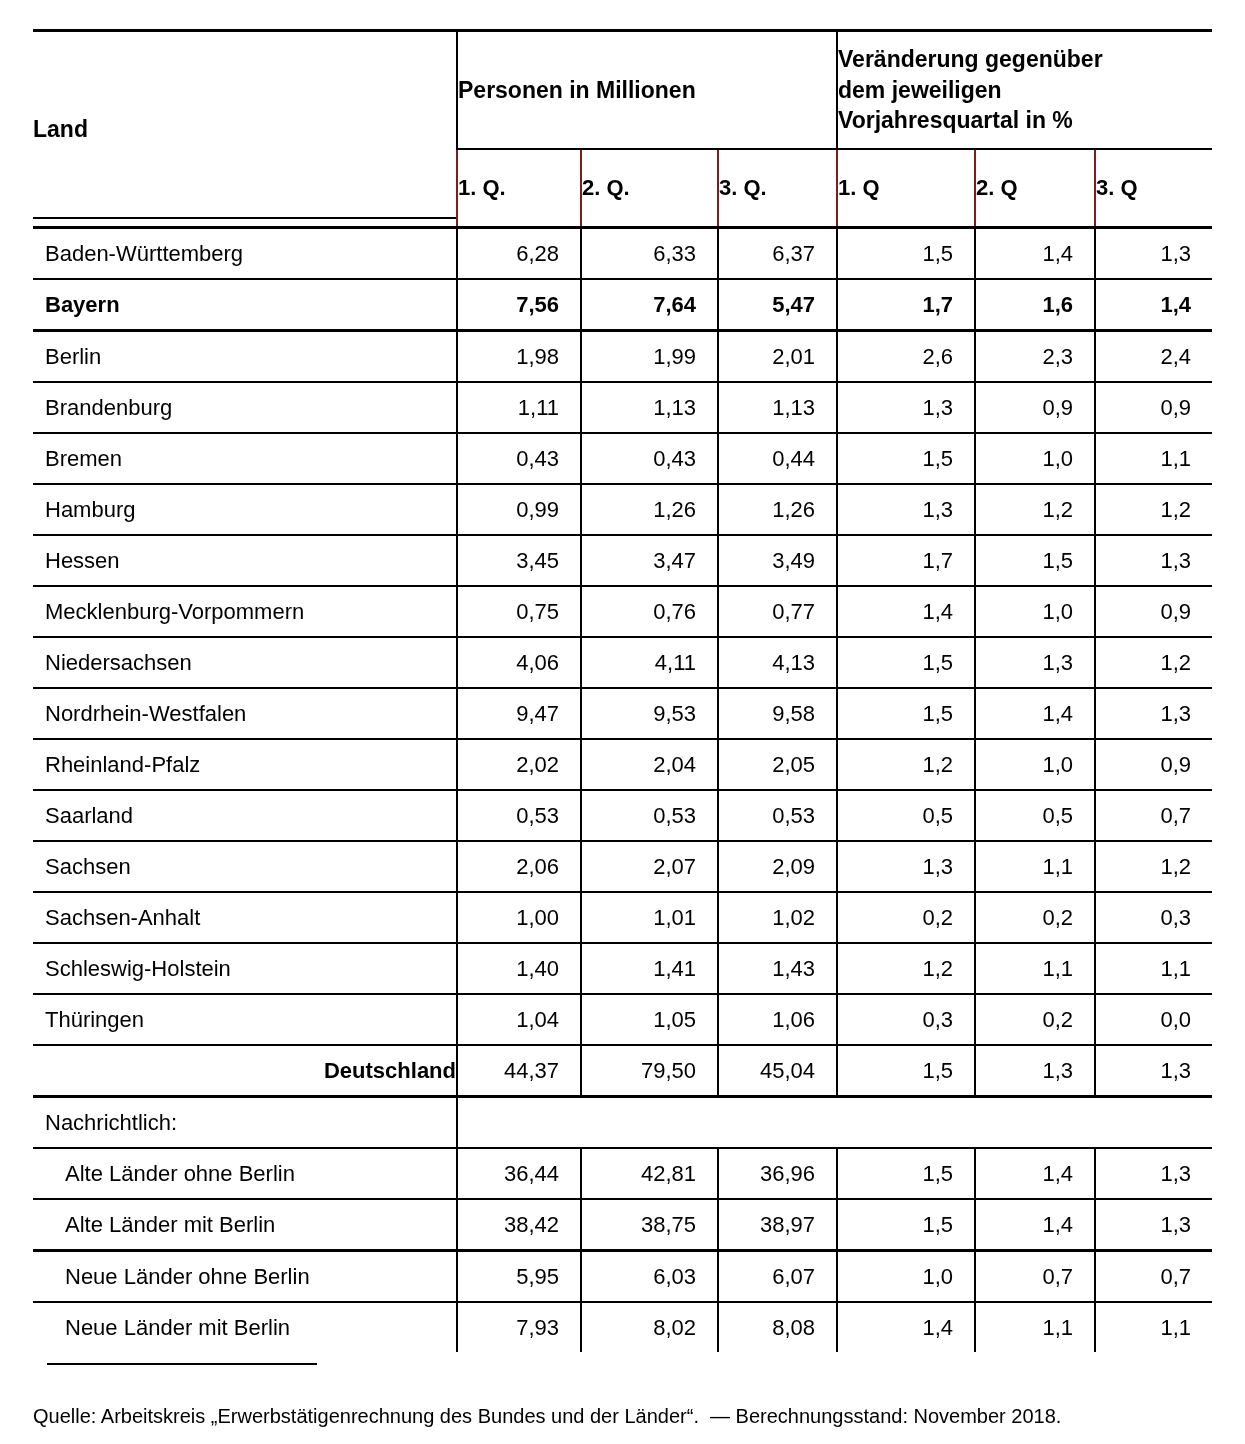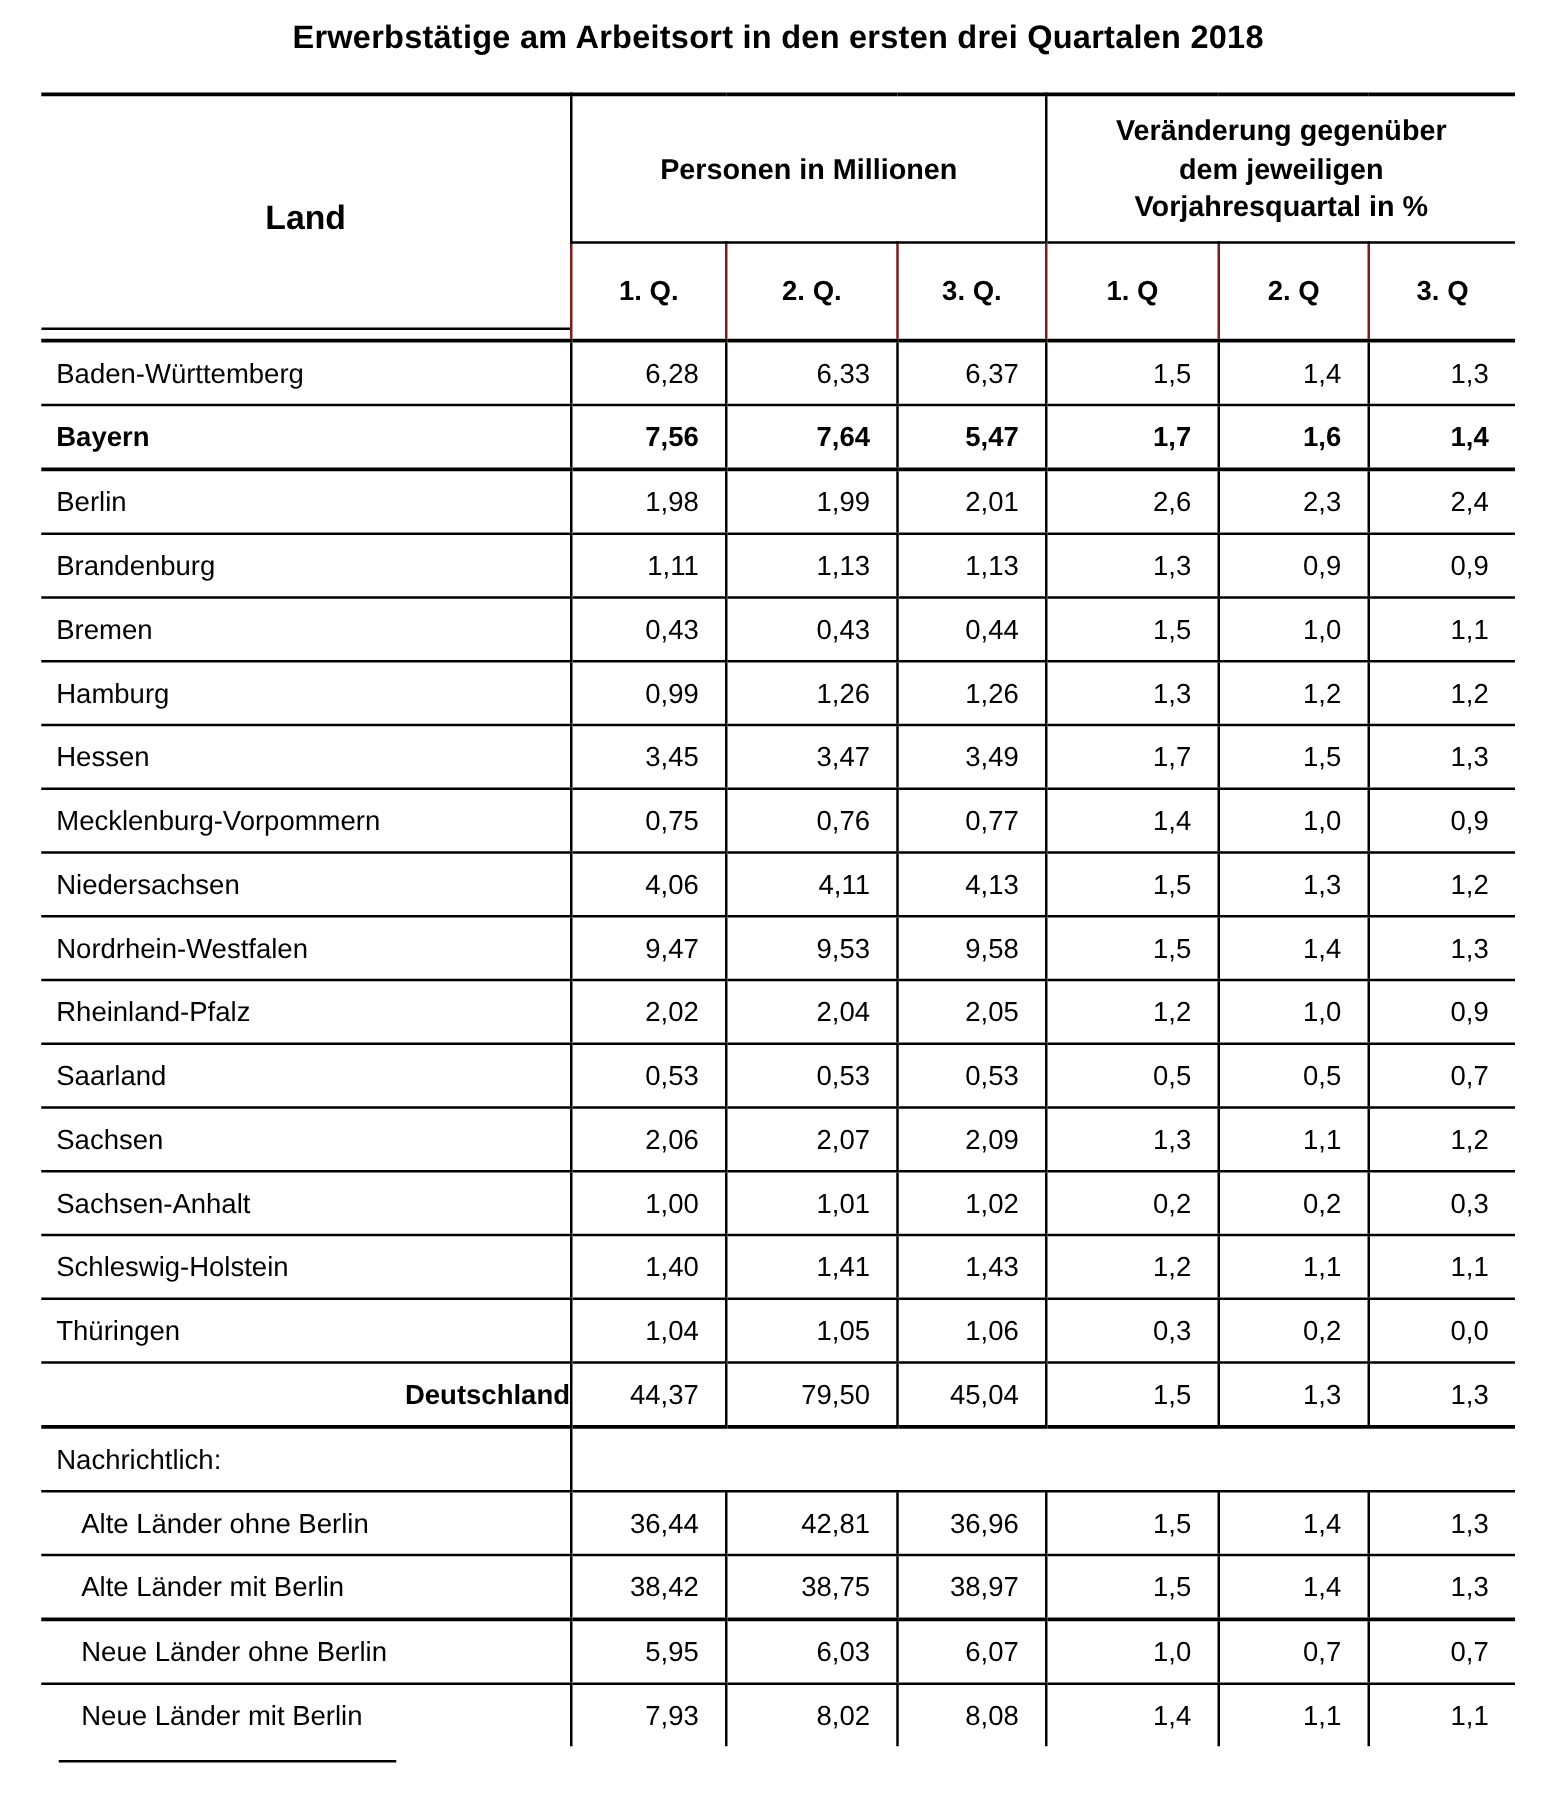--- a/index.html
+++ b/index.html
@@ -35,25 +35,25 @@
     border-top: 3.5px solid #000;
   }
   th, td {
     padding: 0;
     margin: 0;
     font-size: 22px;
     font-weight: normal;
     vertical-align: middle;
     overflow: hidden;
   }
-  thead th { font-weight: bold; text-align: center; }
+  thead th { font-weight: bold; text-align: left; }
   thead tr.group-row th { height: 116px; }
   thead tr.sub-row th { height: 76px; }
   th.land-head {
-    font-size: 27px;
+    font-size: 23px;
     position: relative;
     border-bottom: 3.5px solid #000;
   }
   
   th.land-head::after {
     content: "";
     position: absolute;
     left: 0; right: 0; bottom: 7px;
     border-top: 2px solid #000;
   }
@@ -93,21 +93,20 @@
     padding-top: 40px;
     font-size: 20px;
     white-space: pre;
   }
 </style>
 </head>
 <body>
 
 <div class="page">
 
-  <h1 class="title">Erwerbstätige am Arbeitsort in den ersten drei Quartalen 2018</h1>
 
   <table class="stats">
     <colgroup>
       <col style="width:424px">
       <col style="width:124px">
       <col style="width:137px">
       <col style="width:119px">
       <col style="width:138px">
       <col style="width:120px">
       <col style="width:117px">

